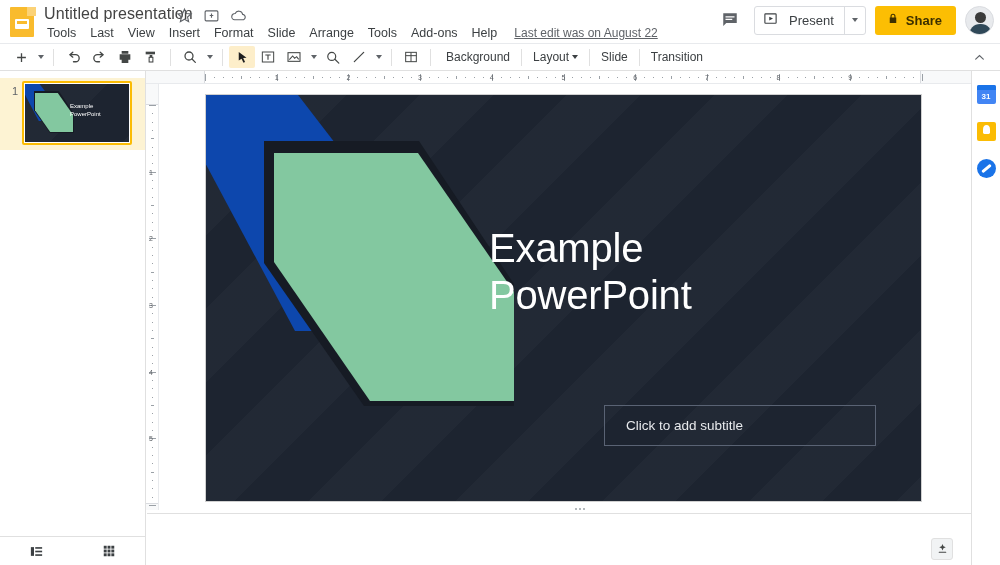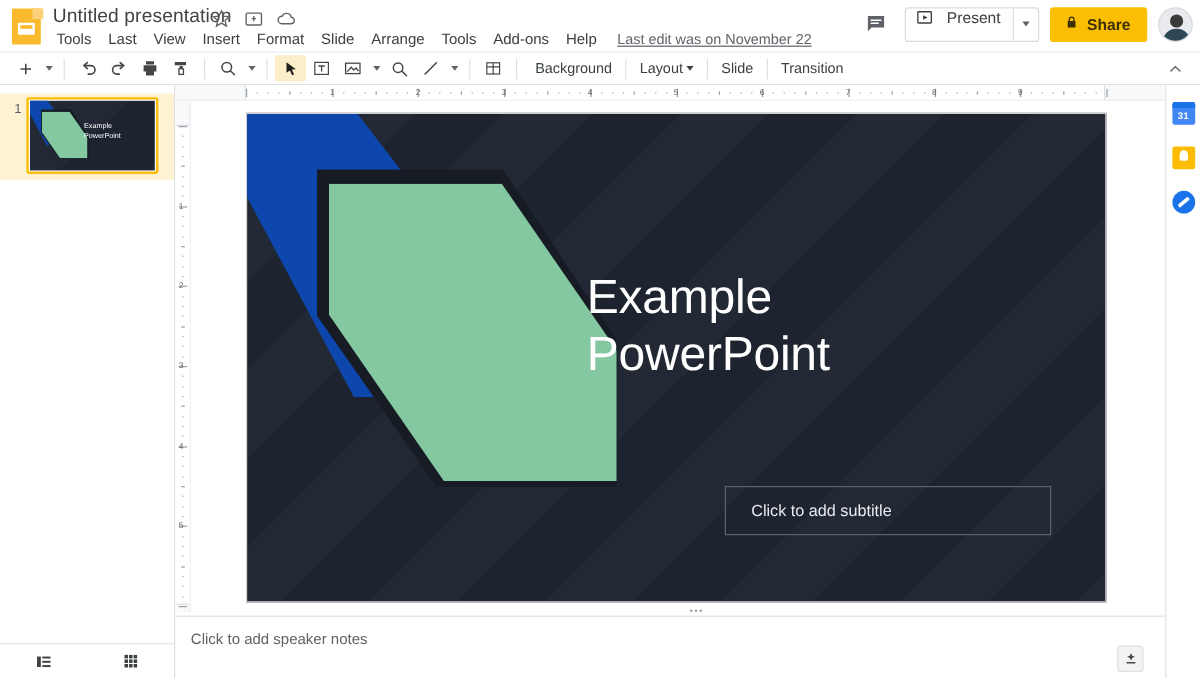--- a/index.html
+++ b/index.html
@@ -63,21 +63,21 @@
   .comment-btn {
     width: 30px; height: 30px; display: flex; align-items: center; justify-content: center;
     border-radius: 50%; cursor: pointer;
   }
   .present-group {
     display: flex; align-items: center; height: 29px;
     border: 1px solid #dadce0; border-radius: 3px; background: #fff;
     overflow: hidden;
   }
   .present-btn {
-    display: flex; gap: 11px;
+    display: flex; align-items: center; gap: 11px;
     padding: 0 10px 0 8px; height: 100%; cursor: pointer; font-size: 13px; color: #3c4043;
   }
   .present-caret {
     width: 21px; height: 100%; display: flex; align-items: center; justify-content: center;
     border-left: 1px solid #dadce0; cursor: pointer; color: #5f6368; font-size: 8px;
   }
   .share-btn {
     display: flex; align-items: center; gap: 7px; height: 29px;
     padding: 0 14px 0 12px; background: #fcbe03; border-radius: 3px;
     color: #3c2f00; font-size: 13px; font-weight: bold; cursor: pointer;
@@ -291,21 +291,21 @@
       <div class="mi">Tools</div>
       <div class="mi">Last</div>
       <div class="mi">View</div>
       <div class="mi">Insert</div>
       <div class="mi">Format</div>
       <div class="mi">Slide</div>
       <div class="mi">Arrange</div>
       <div class="mi">Tools</div>
       <div class="mi">Add-ons</div>
       <div class="mi">Help</div>
-      <div class="lastedit">Last edit was on November 22</div>
+      <div class="lastedit">Last edit was on August 22</div>
     </div>
 
     <div class="hdr-right">
       <div class="comment-btn">
         <svg width="18" height="18" viewBox="0 0 24 24" fill="#5f6368">
           <path d="M3 3h18v13H7l-4 4z"></path>
           <path d="M6 7h12v1.6H6zM6 10.4h9V12H6z" fill="#fff"></path>
         </svg>
       </div>
 
@@ -657,21 +657,20 @@
       </div>
     </div>
     <div class="stage-handle">
       <i></i>
         <i></i>
         <i></i>
     </div>
   </div>
 
   <div class="notes">
-    <div class="notes-text">Click to add speaker notes</div>
     <div class="explore-fab">
       <svg width="13" height="13" viewBox="0 0 24 24" fill="#444746">
         <path d="M12 2l1.8 4.2L18 8l-4.2 1.8L12 14l-1.8-4.2L6 8l4.2-1.8z"></path>
         <rect x="5" y="16" width="14" height="2.2" rx="1"></rect>
       </svg>
     </div>
     <div class="expand-right">
       <svg width="12" height="12" viewBox="0 0 24 24" fill="none" stroke="#5f6368" stroke-width="2.2" stroke-linecap="round">
         <polyline points="9,5 16,12 9,19"></polyline>
       </svg>

